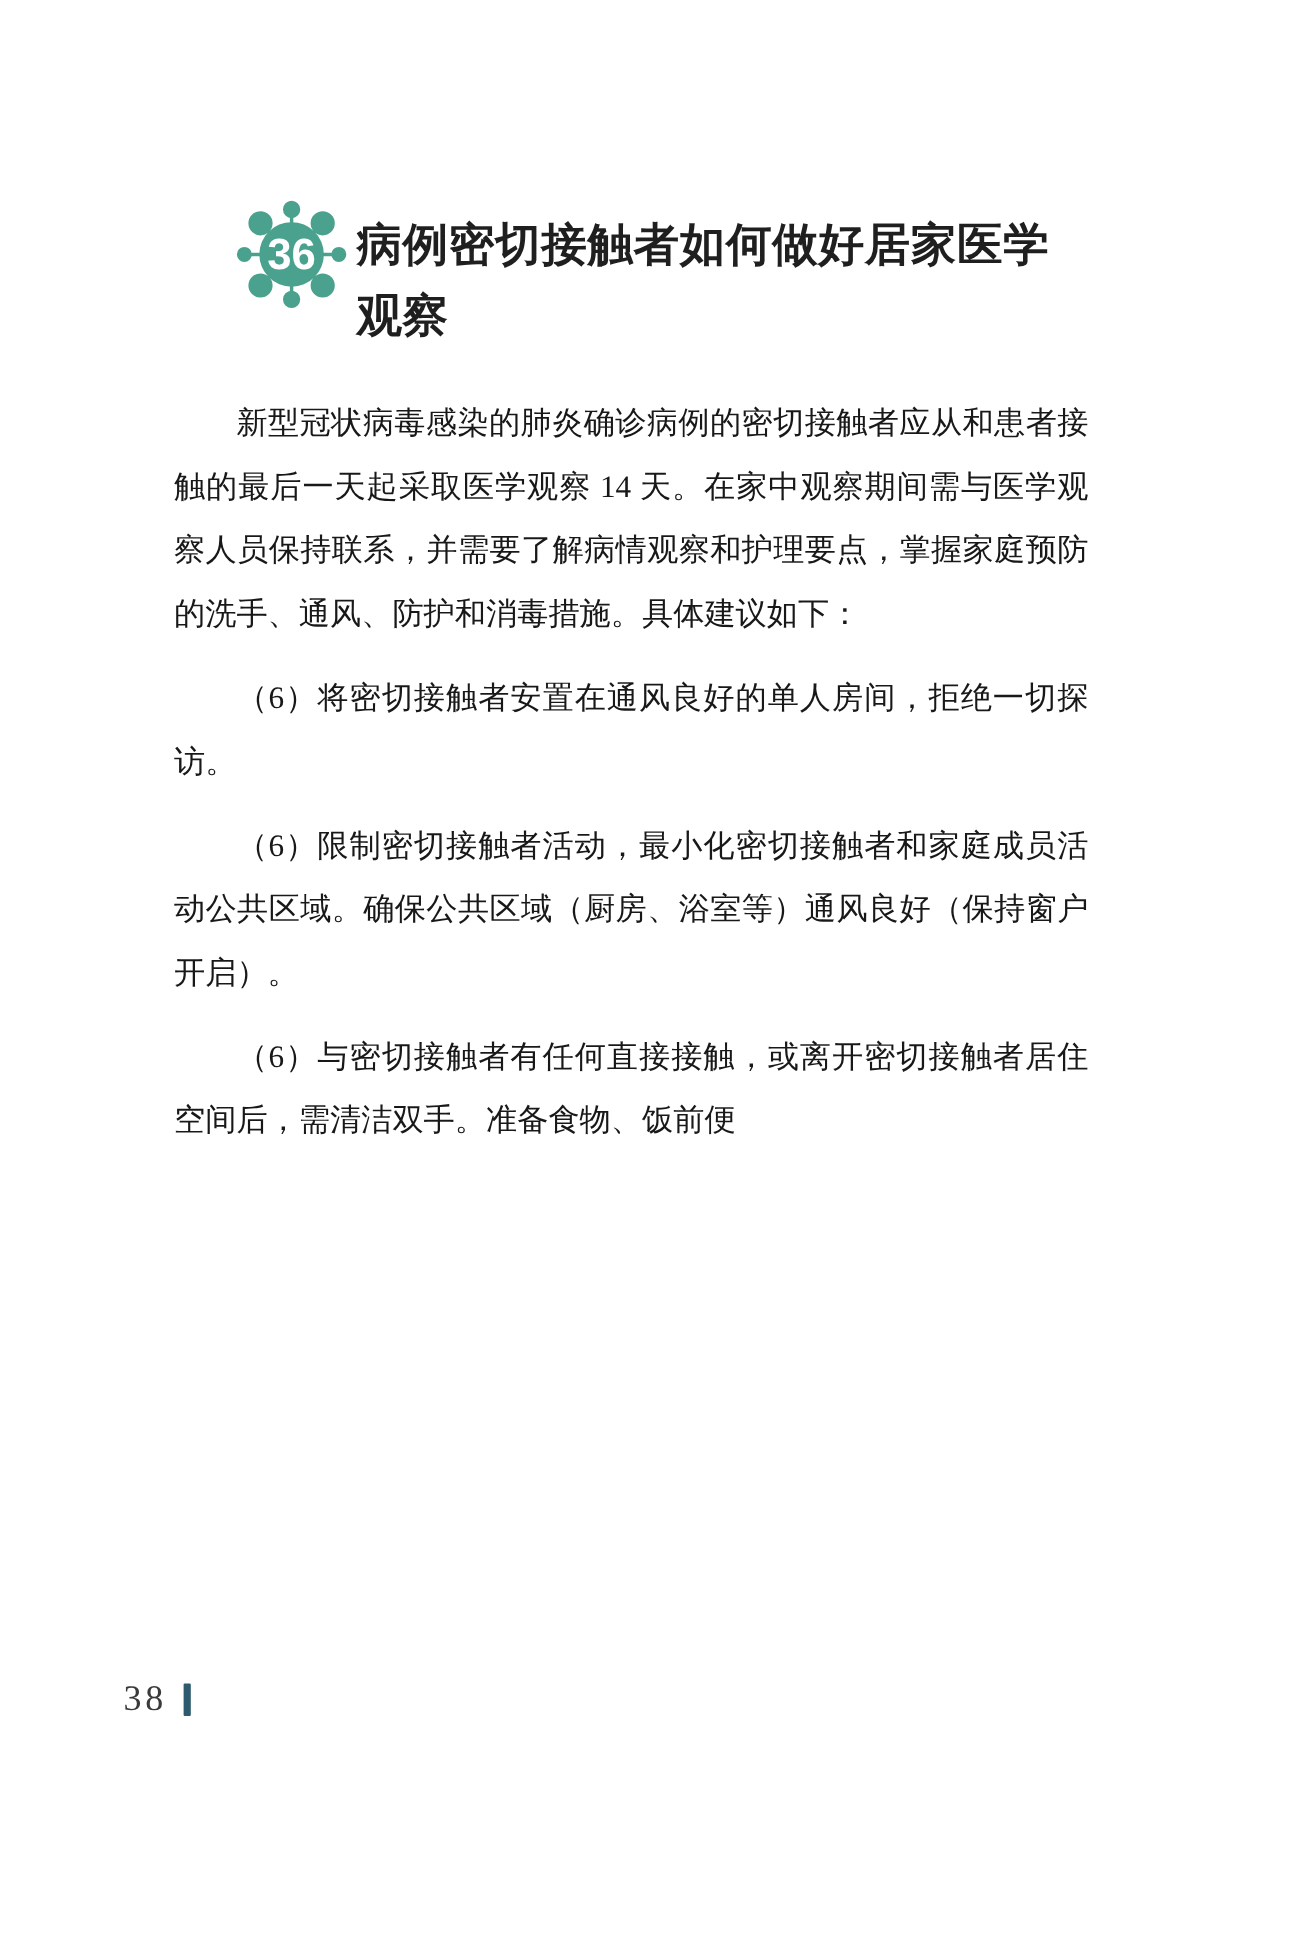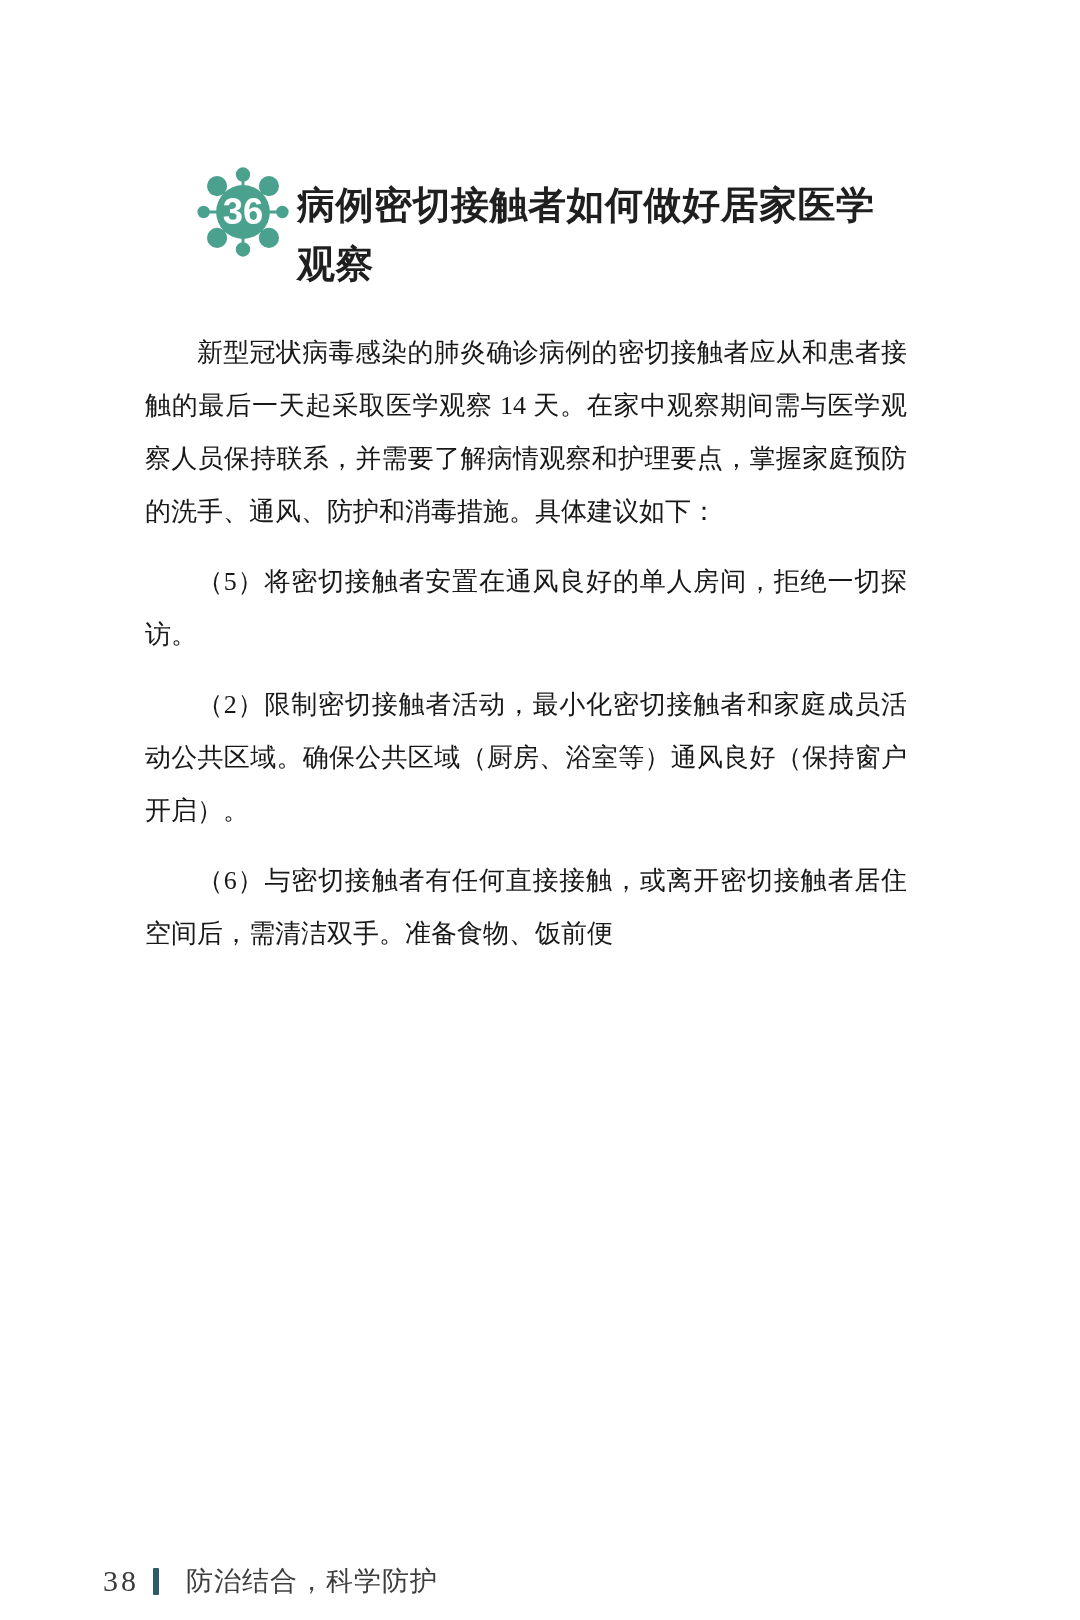--- a/index.html
+++ b/index.html
@@ -52,21 +52,21 @@
     text-align: justify;
   }
   .para {
     margin: 0 0 17px 0;
     text-indent: 2em;
   }
   
   .footer {
     position: absolute;
     left: 103px;
-    top: 1563px;
+    top: 1399px;
     display: flex;
     align-items: center;
   }
   .page-number {
     font-family: "Liberation Serif", "DejaVu Serif", serif;
     font-size: 30px;
     color: #3a3a3a;
     letter-spacing: 3px;
   }
   .footer-divider {
@@ -109,24 +109,23 @@
         <circle cx="77" cy="77" r="9"></circle>
         <circle cx="50" cy="50" r="28" stroke="none"></circle>
       </g>
       <text x="50" y="63" text-anchor="middle" font-family="Liberation Sans, DejaVu Sans, sans-serif" font-size="38" font-weight="700" fill="#ffffff">36</text>
     </svg>
     <h1 class="chapter-title">病例密切接触者如何做好居家医学观察</h1>
   </div>
 
   <div class="body-text">
       <p class="para">新型冠状病毒感染的肺炎确诊病例的密切接触者应从和患者接触的最后一天起采取医学观察 14 天。在家中观察期间需与医学观察人员保持联系，并需要了解病情观察和护理要点，掌握家庭预防的洗手、通风、防护和消毒措施。具体建议如下：</p>
-      <p class="para">（5）将密切接触者安置在通风良好的单人房间，拒绝一切探访。</p>
-      <p class="para">（2）限制密切接触者活动，最小化密切接触者和家庭成员活动公共区域。确保公共区域（厨房、浴室等）通风良好（保持窗户开启）。</p>
+      <p class="para">（6）将密切接触者安置在通风良好的单人房间，拒绝一切探访。</p>
+      <p class="para">（6）限制密切接触者活动，最小化密切接触者和家庭成员活动公共区域。确保公共区域（厨房、浴室等）通风良好（保持窗户开启）。</p>
       <p class="para">（6）与密切接触者有任何直接接触，或离开密切接触者居住空间后，需清洁双手。准备食物、饭前便</p>
     </div>
 
   <div class="footer">
     <span class="page-number">38</span>
     <span class="footer-divider"></span>
-    <span class="footer-slogan">防治结合，科学防护</span>
   </div>
 
 </div>
 
 </body></html>

